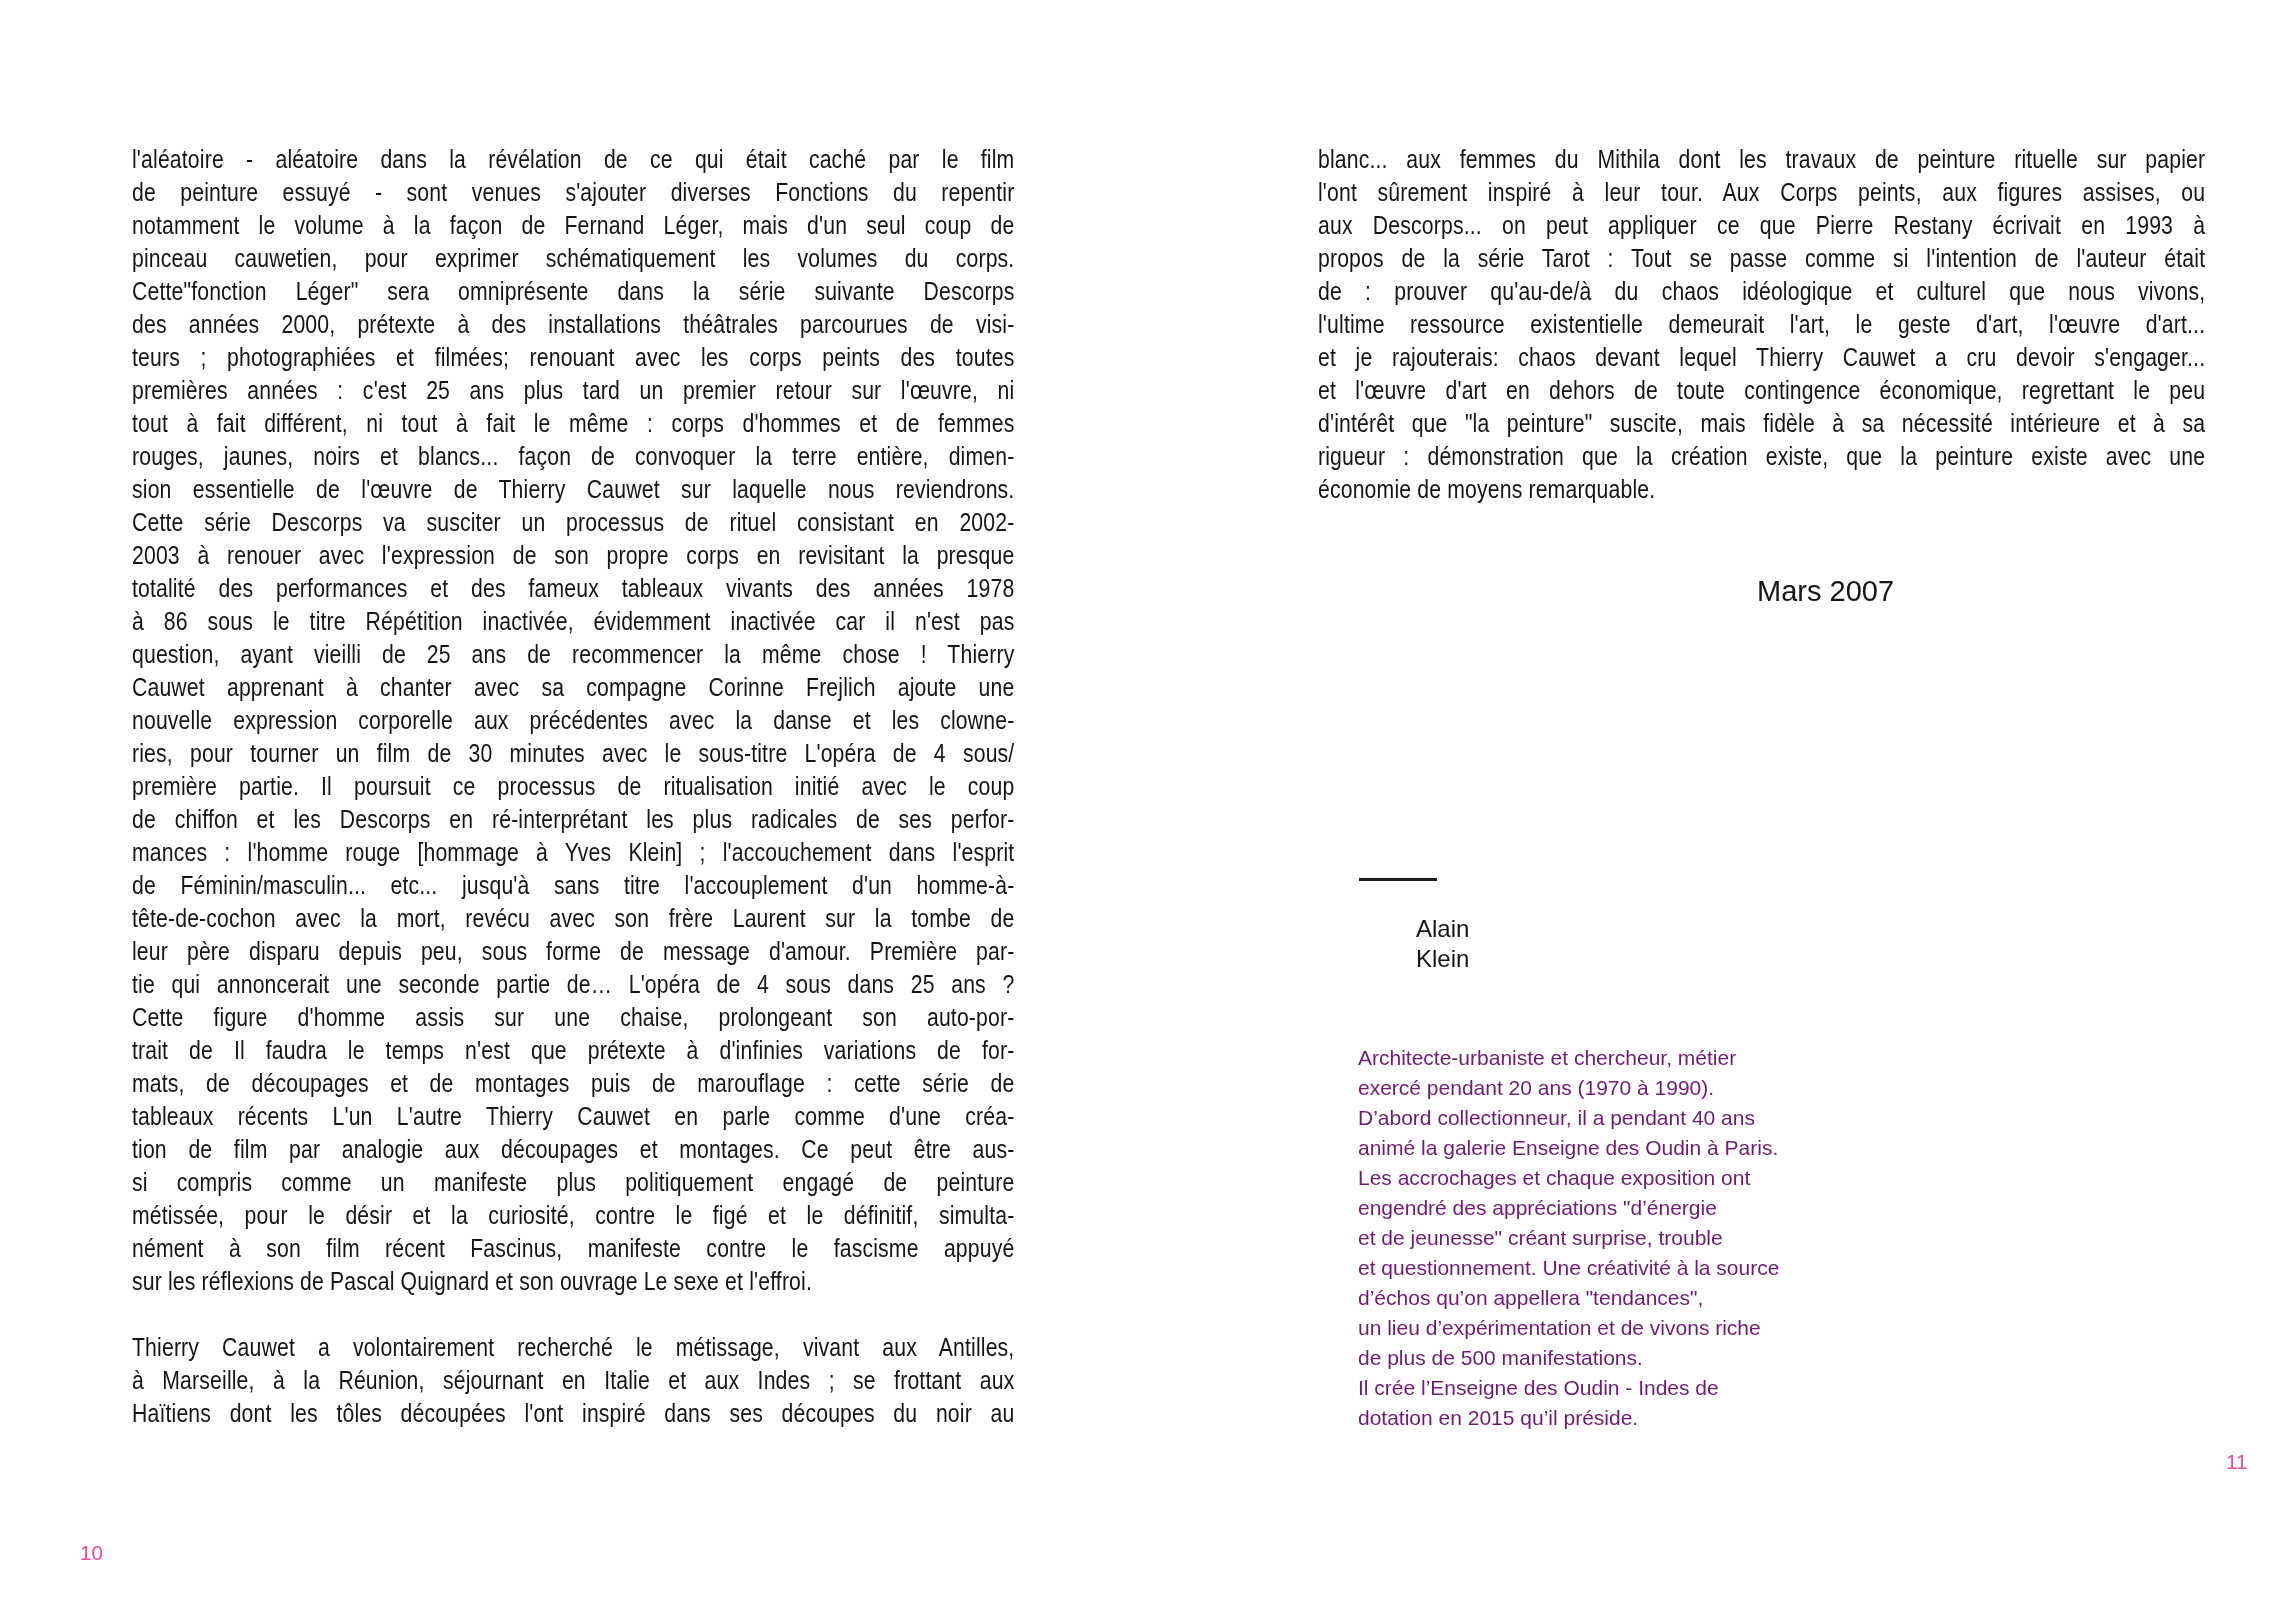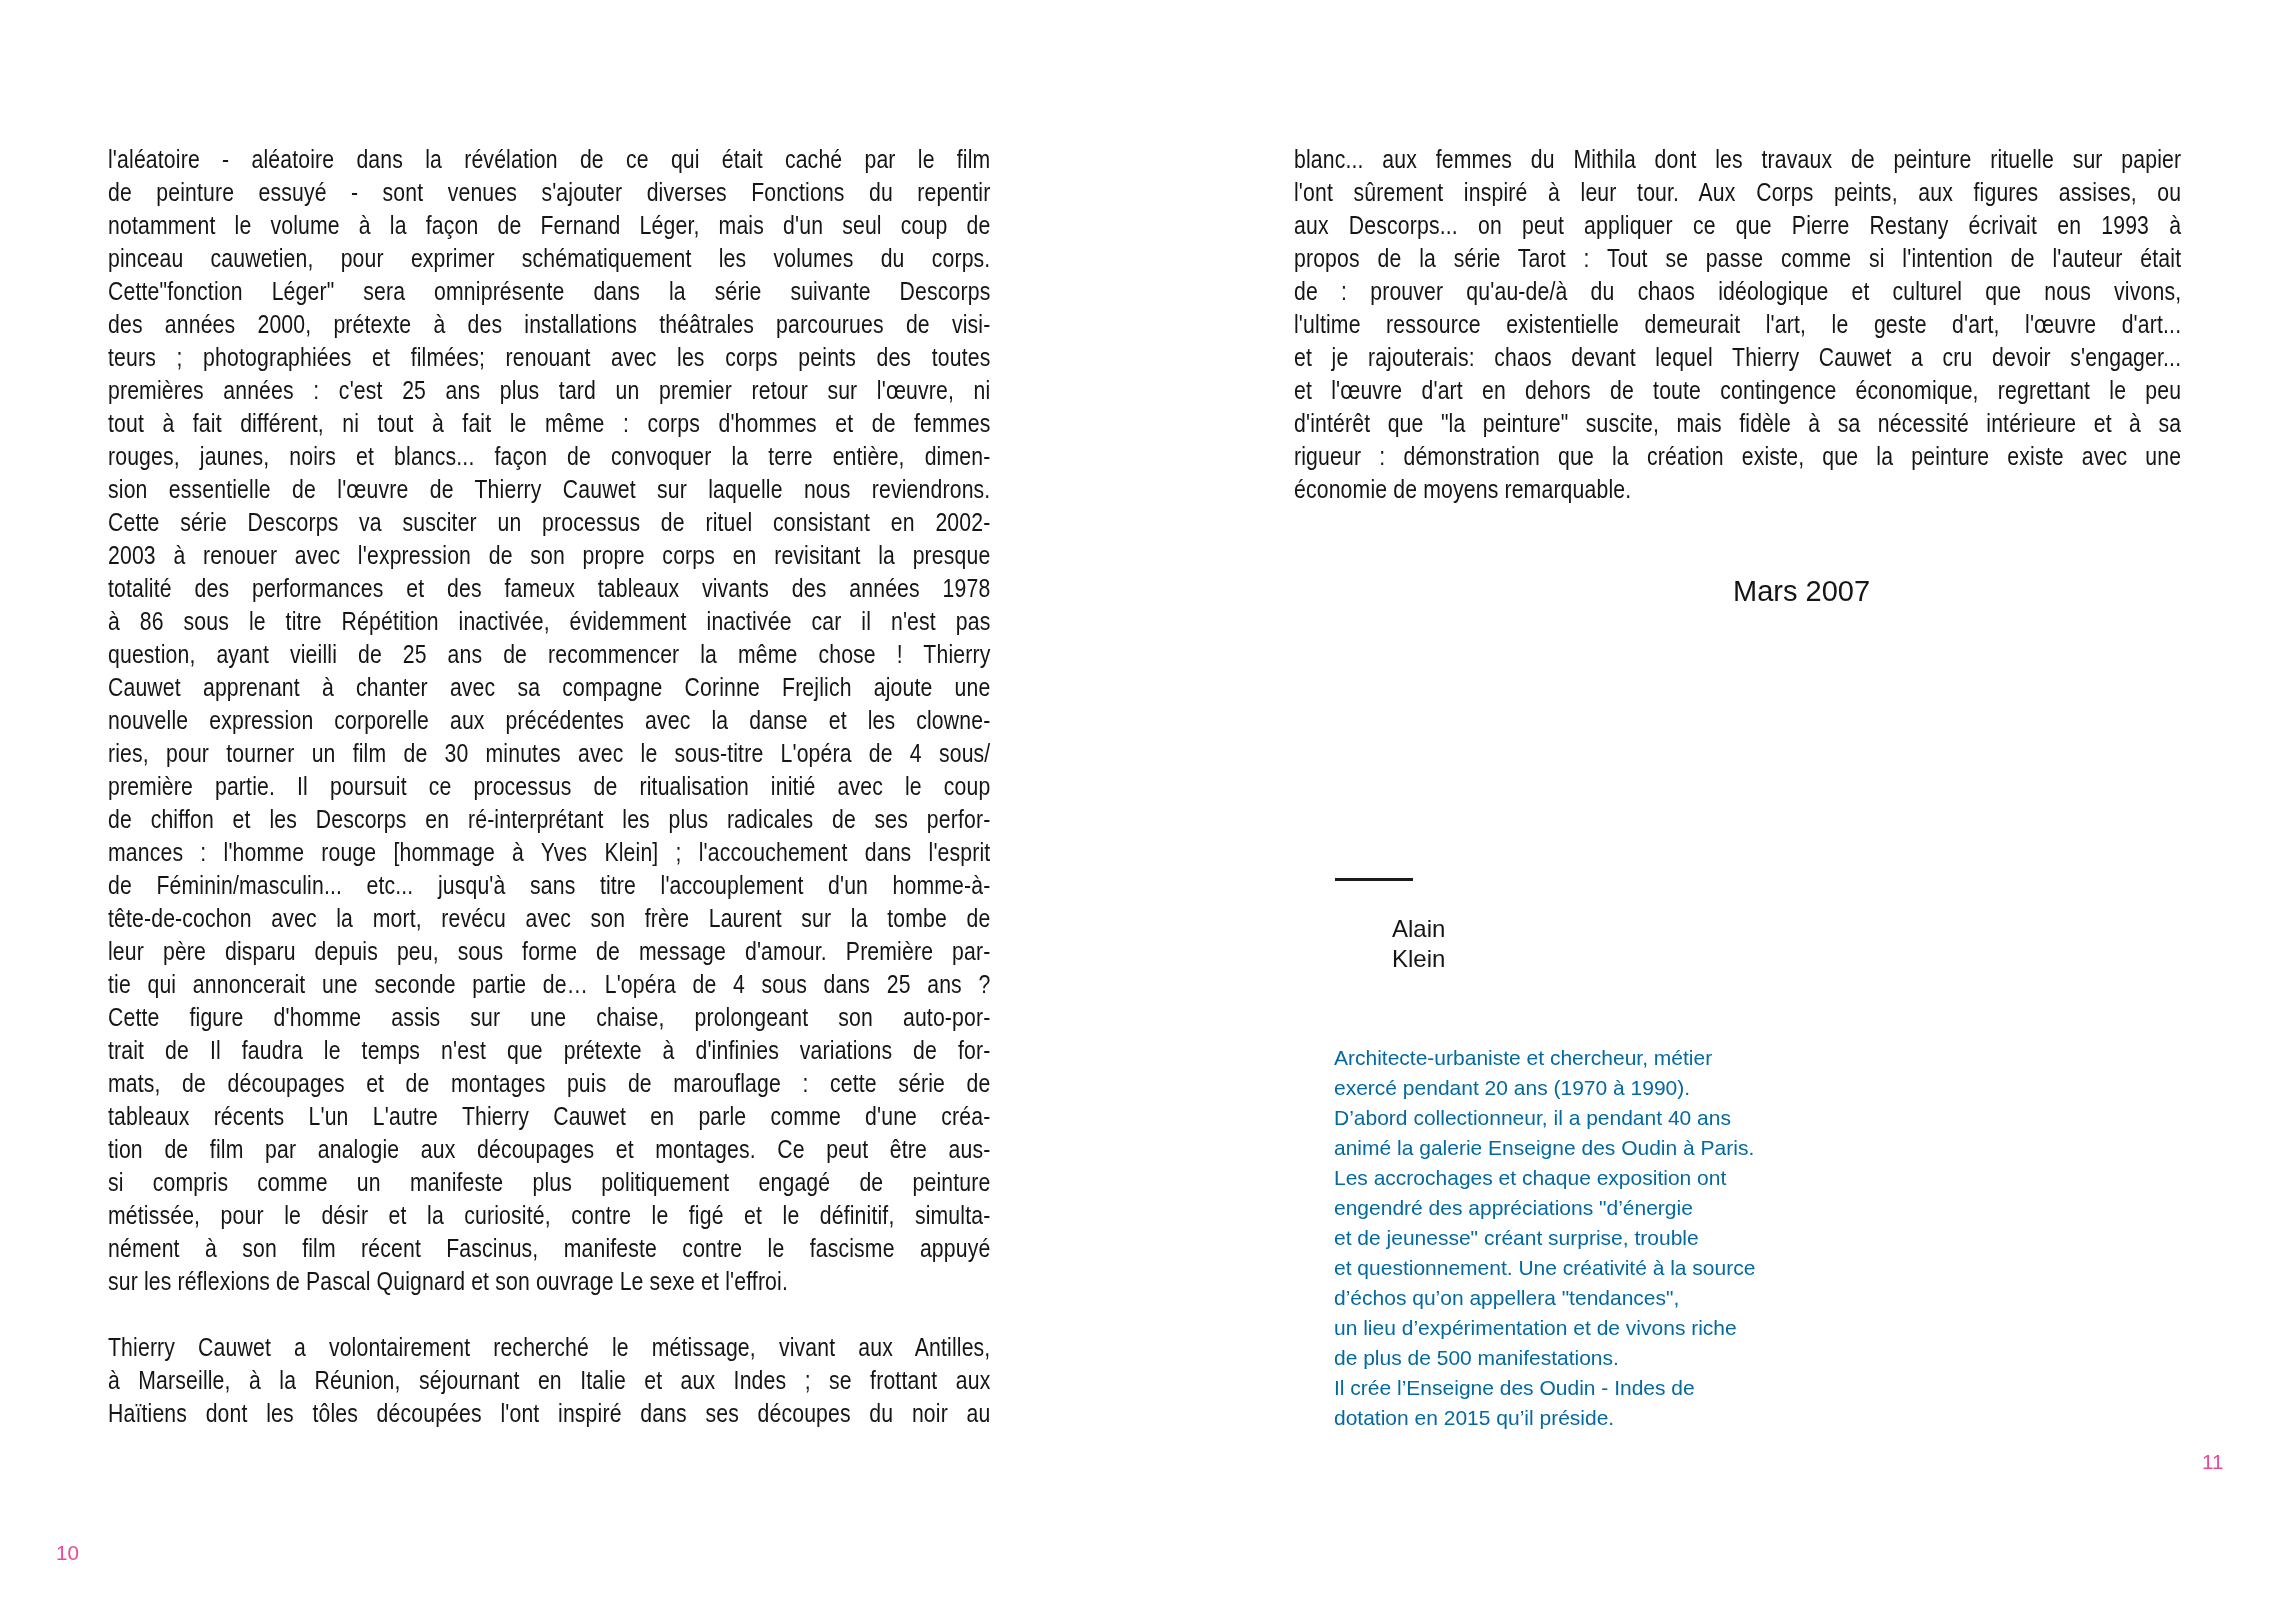--- a/index.html
+++ b/index.html
@@ -5,21 +5,21 @@
   html, body { margin: 0; padding: 0; background: #ffffff; }
   .spread {
     position: relative;
     width: 2285px;
     height: 1621px;
     background: #ffffff;
     color: #151515;
     font-family: "Liberation Sans", sans-serif;
     overflow: hidden;
   }
-  .page { position: absolute; inset: 0; }
+  .page { position: absolute; inset: 0; margin-left: 24px; }
 
   
   .colwrap {
     position: absolute;
     transform: scaleX(0.8);
     transform-origin: 0 0;
   }
   .col-left  { left: 108px;  top: 143px; width: 1103px; }
   .col-right { left: 1294px; top: 143px; width: 1109px; }
 
@@ -63,21 +63,21 @@
     line-height: 30px;
   }
 
   .bio-block {
     position: absolute;
     left: 1334px;
     top: 1043px;
     width: 470px;
     font-size: 21px;
     line-height: 30px;
-    color: #0369a1;
+    color: #701a75;
   }
   .bioline { text-align: left; height: 30px; }
 
   .pagenum {
     position: absolute;
     font-size: 20.6px;
     line-height: 23.5px;
     color: #ec4899;
   }
   .pagenum-left  { left: 56px;   top: 1541px; }

